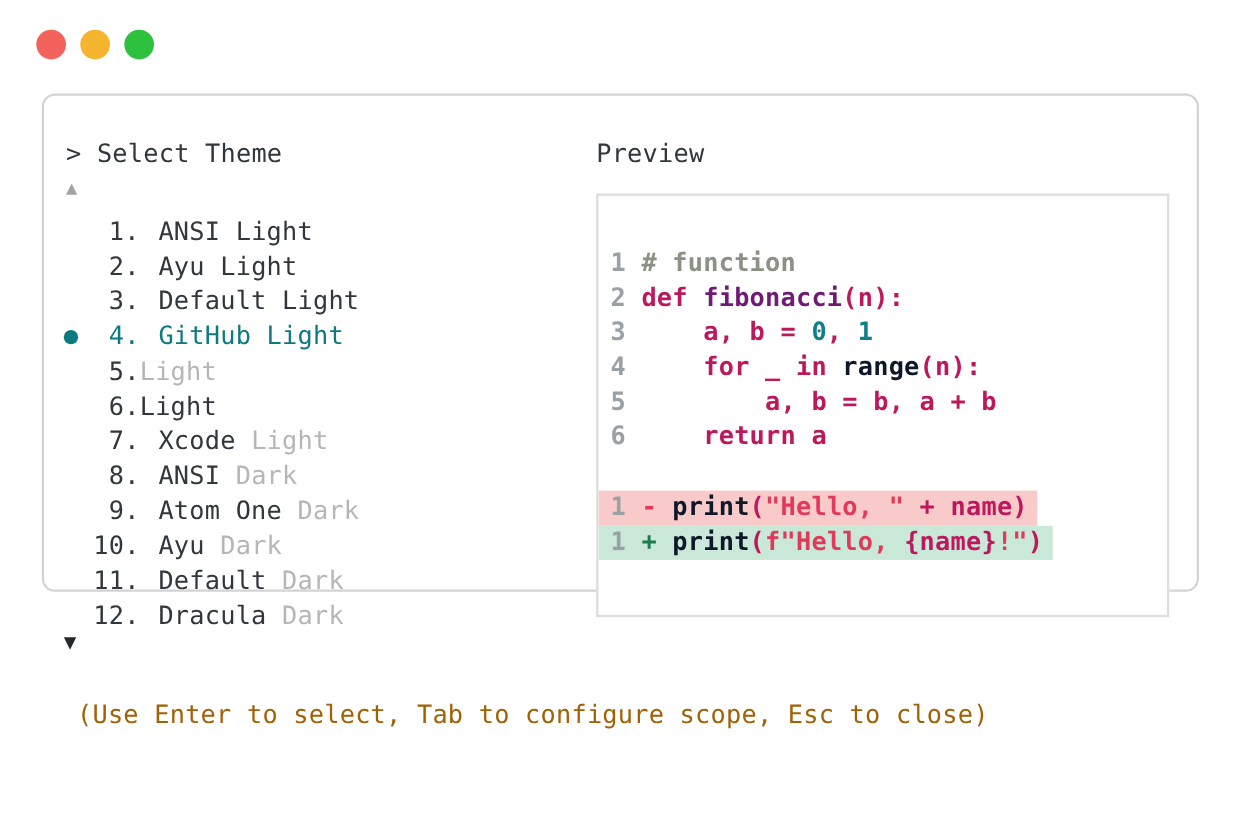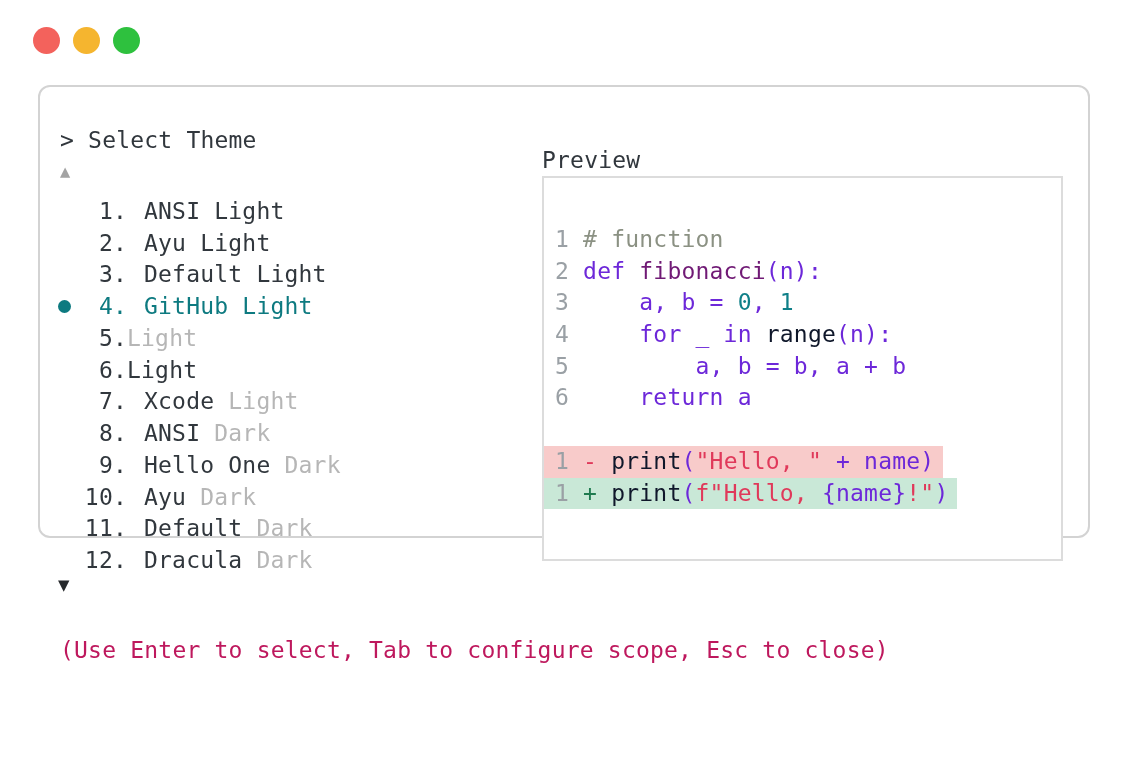--- a/index.html
+++ b/index.html
@@ -14,48 +14,48 @@
   .light-close{background:#f3625c;}
   .light-min{background:#f5b52f;}
   .light-max{background:#2ec13e;}
 
   
   .window{
     position:absolute;left:38px;top:85px;width:1052px;height:453px;
     box-sizing:border-box;border:2px solid #d3d3d3;border-radius:12px;background:#ffffff;
   }
   .prompt{position:absolute;left:20px;top:40px;font-size:23px;color:#31373d;}
-  .preview-label{position:absolute;left:502px;top:40px;font-size:23px;color:#31373d;margin-top:20px;}
+  .preview-label{position:absolute;left:502px;top:40px;font-size:23px;color:#31373d;}
   .scroll-up{position:absolute;left:20px;top:74px;font-size:17px;color:#a3a3a3;cursor:default;}
   .scroll-down{position:absolute;left:18px;top:486px;font-size:19px;color:#26292c;cursor:default;}
 
   
   .theme-list{position:absolute;left:16px;top:108px;font-size:23px;color:#31373d;}
   .theme-row{display:flex;align-items:center;height:31.75px;white-space:pre;cursor:default;}
   .theme-row.selected{color:#0d7a80;}
   .bullet-col{width:27px;display:flex;align-items:center;}
   .bullet-dot{width:13px;height:13px;border-radius:50%;background:#0d7a80;margin-left:2px;}
   .num-col{display:inline-block;width:44px;text-align:right;}
   .name-col{margin-left:17px;}
   .variant-dim{color:#b6b6b6;}
 
-  .hint{position:absolute;left:20px;top:550px;font-size:23px;color:#be185d;}
+  .hint{position:absolute;left:30px;top:550px;font-size:23px;color:#a16207;}
 
   
   .preview-box{
     position:absolute;left:502px;top:89px;width:521px;height:385px;
     box-sizing:border-box;border:2px solid #dcdcdc;background:#ffffff;overflow:hidden;
   }
   .code{padding-top:46px;font-size:23px;line-height:31.7px;white-space:pre;color:#31373d;}
-  .code-line{height:31.7px;}
+  .code-line{height:31.7px;font-weight:bold;}
   .line-inner{display:inline-block;padding-left:11px;}
   .diff-removed .line-inner{background:#f8cbca;padding-right:9px;}
   .diff-added .line-inner{background:#c9e8d7;padding-right:9px;}
   .tk-ln{color:#9aa0a5;}
-  .tk-fg{color:#6d28d9;}
+  .tk-fg{color:#be185d;}
   .tk-comment{color:#8b9183;}
   .tk-func{color:#701a75;}
   .tk-num{color:#0f7f88;}
   .tk-call{color:#0f172a;}
   .tk-string{color:#e0395a;}
   .tk-removed{color:#e0395a;}
   .tk-added{color:#1f7a4f;}
 </style>
 </head>
 <body>
@@ -74,21 +74,21 @@
 
   <div class="theme-list">
       <div class="theme-row"><span class="bullet-col"></span><span class="num-col">1.</span><span class="name-col">ANSI </span><span class="variant">Light</span></div>
       <div class="theme-row"><span class="bullet-col"></span><span class="num-col">2.</span><span class="name-col">Ayu </span><span class="variant">Light</span></div>
       <div class="theme-row"><span class="bullet-col"></span><span class="num-col">3.</span><span class="name-col">Default </span><span class="variant">Light</span></div>
       <div class="theme-row selected"><span class="bullet-col"><span class="bullet-dot"></span></span><span class="num-col">4.</span><span class="name-col">GitHub </span><span class="variant">Light</span></div>
       <div class="theme-row"><span class="bullet-col"></span><span class="num-col">5.</span><span class="variant-dim">Light</span></div>
       <div class="theme-row"><span class="bullet-col"></span><span class="num-col">6.</span><span class="variant">Light</span></div>
       <div class="theme-row"><span class="bullet-col"></span><span class="num-col">7.</span><span class="name-col">Xcode </span><span class="variant-dim">Light</span></div>
       <div class="theme-row"><span class="bullet-col"></span><span class="num-col">8.</span><span class="name-col">ANSI </span><span class="variant-dim">Dark</span></div>
-      <div class="theme-row"><span class="bullet-col"></span><span class="num-col">9.</span><span class="name-col">Hello One </span><span class="variant-dim">Dark</span></div>
+      <div class="theme-row"><span class="bullet-col"></span><span class="num-col">9.</span><span class="name-col">Atom One </span><span class="variant-dim">Dark</span></div>
       <div class="theme-row"><span class="bullet-col"></span><span class="num-col">10.</span><span class="name-col">Ayu </span><span class="variant-dim">Dark</span></div>
       <div class="theme-row"><span class="bullet-col"></span><span class="num-col">11.</span><span class="name-col">Default </span><span class="variant-dim">Dark</span></div>
       <div class="theme-row"><span class="bullet-col"></span><span class="num-col">12.</span><span class="name-col">Dracula </span><span class="variant-dim">Dark</span></div>
     </div>
 
   <div class="scroll-down">▼</div>
 
   <div class="hint">(Use Enter to select, Tab to configure scope, Esc to close)</div>
 
   <div class="preview-box">

